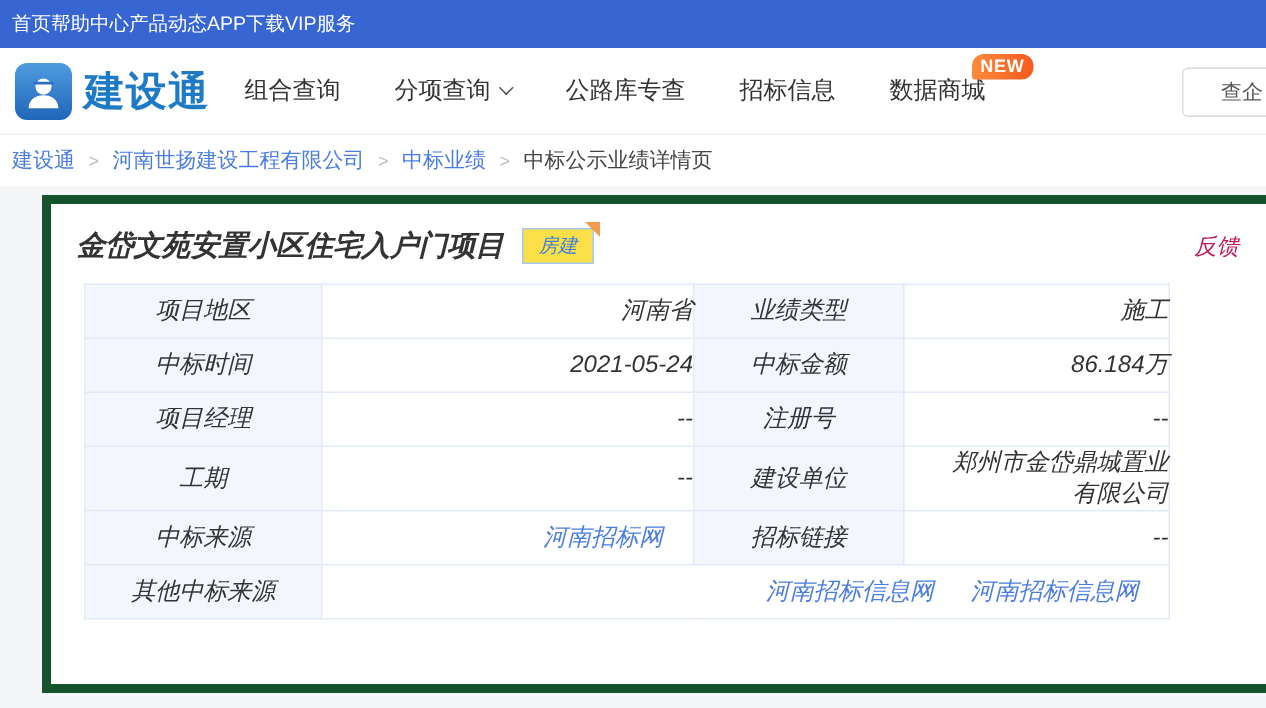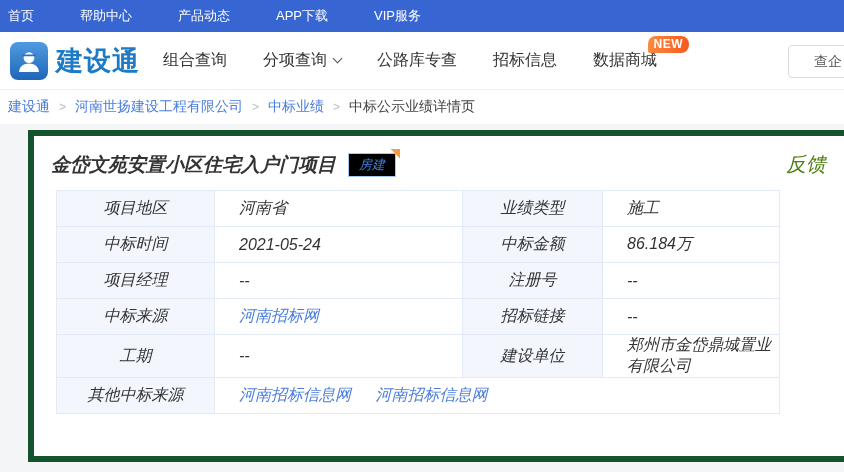--- a/index.html
+++ b/index.html
@@ -1,21 +1,21 @@
 <!DOCTYPE html>
 <html><head>
 <meta charset="utf-8">
 <style>
   * { margin:0; padding:0; box-sizing:border-box; }
   html,body { width:844px; height:472px; overflow:hidden;
     font-family:"Liberation Sans","DejaVu Sans",sans-serif; background:#f4f5f7; }
 
   
   .topbar { height:32px; background:#3766d2; display:flex; align-items:center;
-    gap:46px; padding-left:8px; }
+    padding-left:8px; }
   .topbar-link { color:#ffffff; font-size:13px; cursor:pointer; white-space:nowrap; }
 
   
   .header { height:58px; background:#ffffff; display:flex; align-items:center;
     position:relative; border-bottom:1px solid #efefef; }
   .logo { display:flex; align-items:center; margin-left:10px; cursor:pointer; }
   .logo-icon { width:38px; height:38px; border-radius:8px;
     background:linear-gradient(180deg,#4f9be0,#1f66b8);
     display:flex; align-items:center; justify-content:center; }
   .brand { font-size:27px; font-weight:bold; color:#1e7ac4; margin-left:8px;
@@ -42,31 +42,31 @@
   .crumb-sep { color:#b8bcc4; font-size:12px; }
   .crumb-current { color:#444;font-family:Liberation Serif, serif; }
 
   
   .page { position:absolute; top:124px; left:0; right:0; bottom:0; background:#f4f5f7; }
   .card { position:absolute; left:28px; top:6px; width:826px; height:332px;
     background:#ffffff; border:6px solid #14532d;font-style:italic; }
   .card-head { display:flex; align-items:center; padding:15px 22px 12px 17px; }
   .detail-title { font-size:19px; font-weight:bold; color:#333; }
   .cat-tag { margin-left:12px; position:relative; border:1px solid #a6c8f0;
-    color:#3f80d8; font-size:13px; padding:2px 10px; background:#000000; }
+    color:#3f80d8; font-size:13px; padding:2px 10px; background:#fde047; }
   .tag-fold { position:absolute; top:-5px; right:-5px; width:10px; height:10px;
     background:#f29b4a; clip-path:polygon(0 0,100% 0,100% 100%); }
-  .feedback { margin-left:auto; color:#4d7c0f; font-size:20px; cursor:pointer; }
+  .feedback { margin-left:auto; color:#be185d; font-size:15px; cursor:pointer; }
 
   
   .info-table { width:724px; margin:0 22px; border-collapse:collapse;
     table-layout:fixed; font-size:16px; }
   .info-table td { border:1px solid #e3eaf7; height:36px; }
   .lbl { background:#f3f7fd; text-align:center; color:#333; }
-  .val { padding-left:24px; color:#333; text-align:left; }
+  .val { padding-left:24px; color:#333; text-align:right; }
   .tbl-link { color:#4a7dde; cursor:pointer; margin-right:20px; }
 </style>
 </head>
 <body>
 
 <div class="topbar">
   <span class="topbar-link">首页</span>
   <span class="topbar-link">帮助中心</span>
   <span class="topbar-link">产品动态</span>
   <span class="topbar-link">APP下载</span>
@@ -149,32 +149,32 @@
         <td class="lbl">中标金额</td>
         <td class="val">86.184万</td>
       </tr>
       <tr>
         <td class="lbl">项目经理</td>
         <td class="val">--</td>
         <td class="lbl">注册号</td>
         <td class="val">--</td>
       </tr>
       <tr>
+        <td class="lbl">工期</td>
+        <td class="val">--</td>
+        <td class="lbl">建设单位</td>
+        <td class="val">郑州市金岱鼎城置业有限公司</td>
+      </tr>
+      <tr>
         <td class="lbl">中标来源</td>
         <td class="val">
           <span class="tbl-link">河南招标网</span>
         </td>
         <td class="lbl">招标链接</td>
         <td class="val">--</td>
-      </tr>
-      <tr>
-        <td class="lbl">工期</td>
-        <td class="val">--</td>
-        <td class="lbl">建设单位</td>
-        <td class="val">郑州市金岱鼎城置业有限公司</td>
       </tr>
       <tr>
         <td class="lbl">其他中标来源</td>
         <td class="val" colspan="3">
           <span class="tbl-link">河南招标信息网</span>
           <span class="tbl-link">河南招标信息网</span>
         </td>
       </tr>
     </tbody>
       </table>

